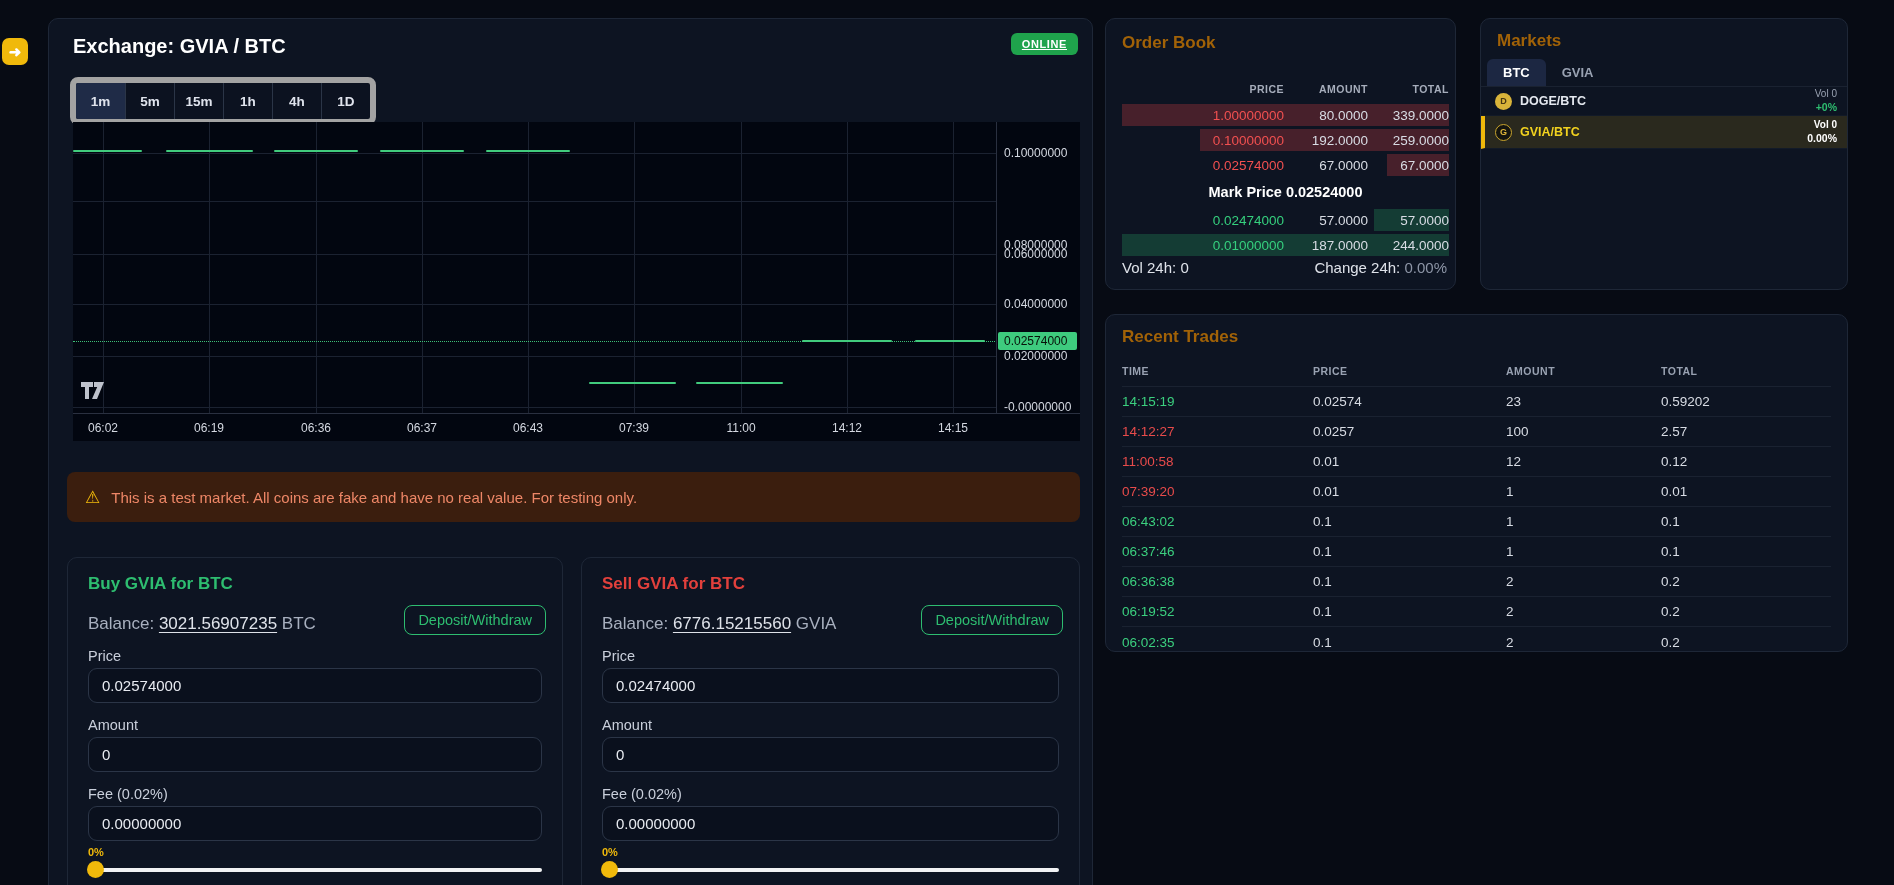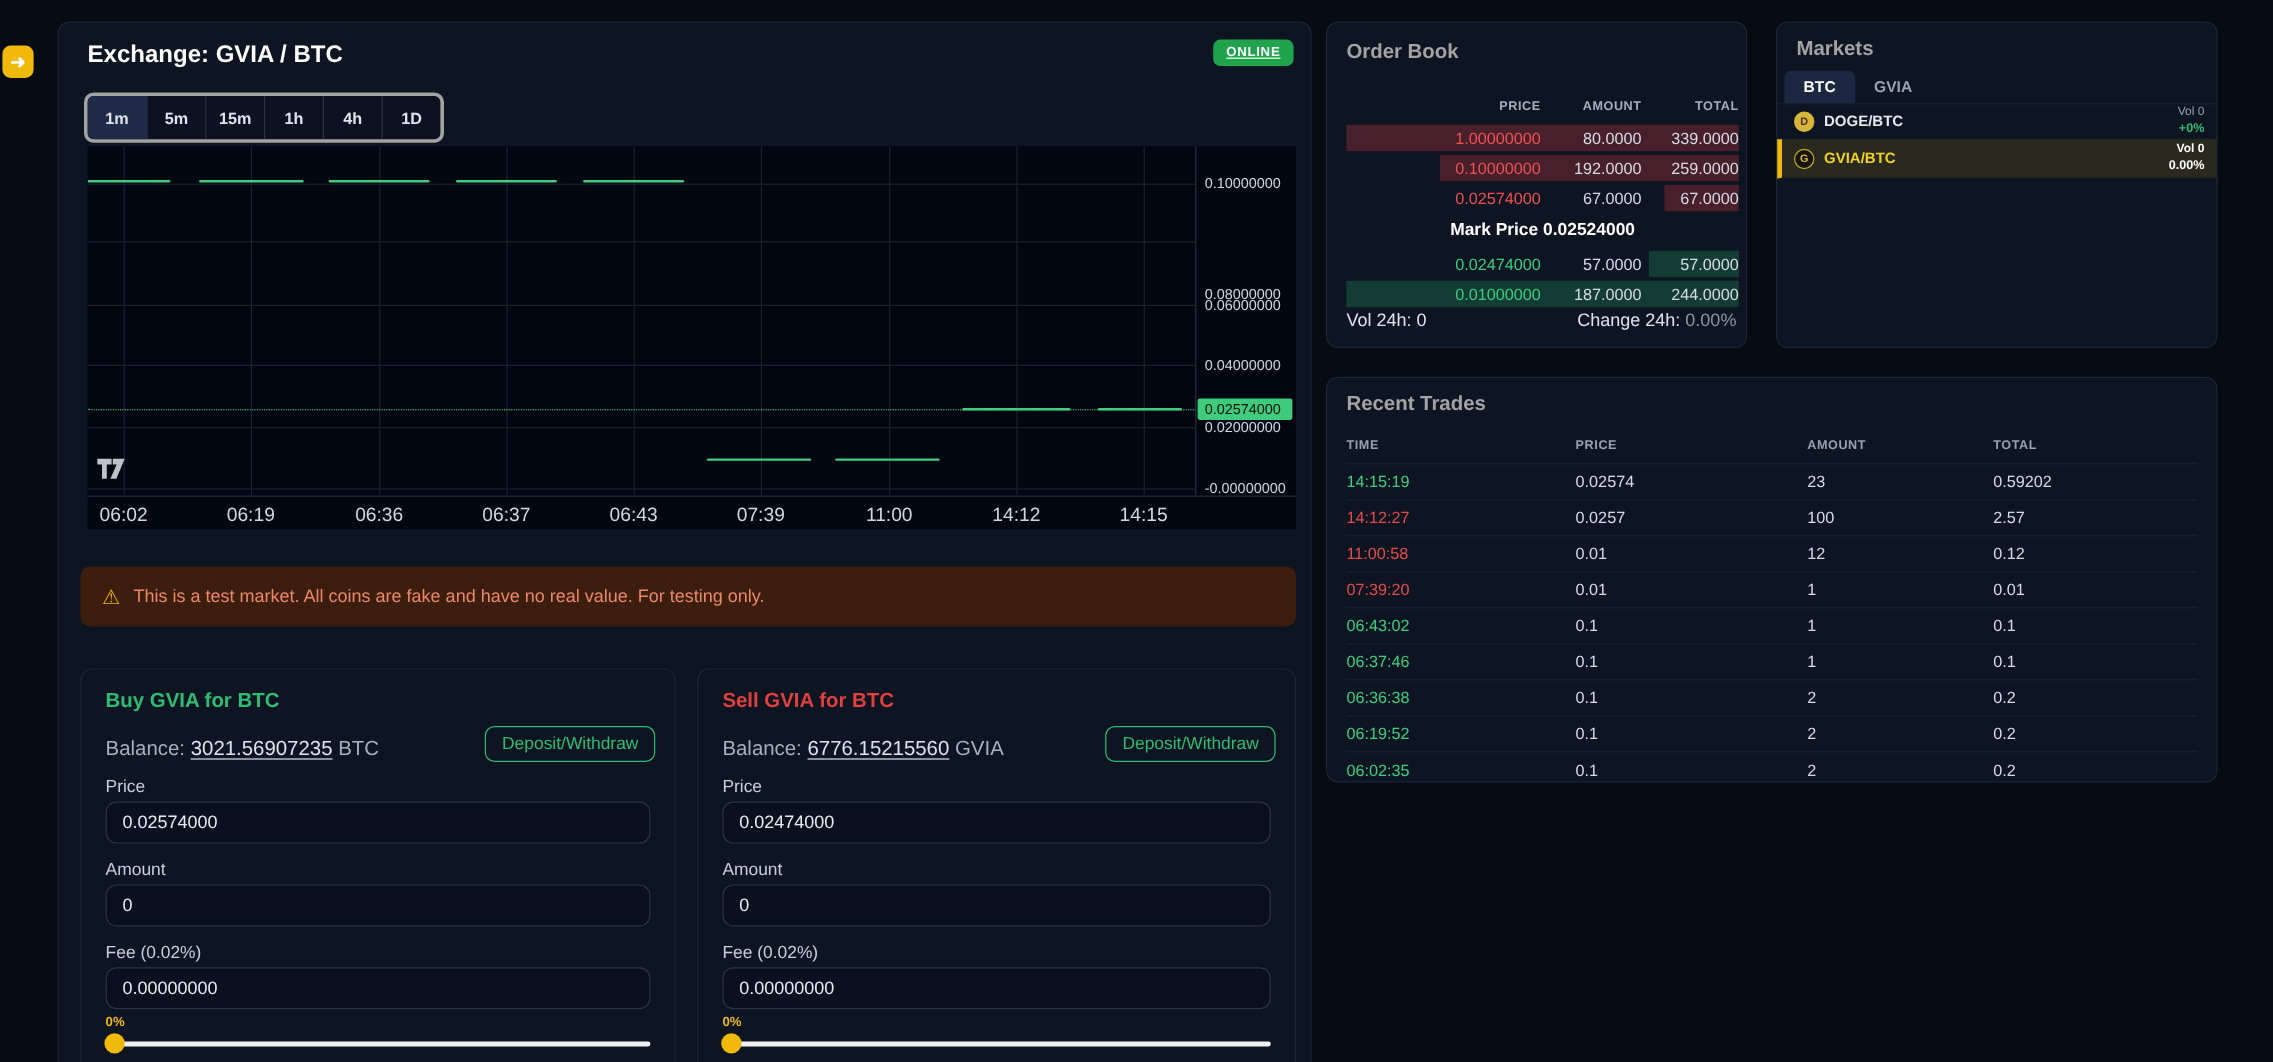--- a/index.html
+++ b/index.html
@@ -3,53 +3,53 @@
 <meta charset="utf-8">
 <style>
   * { box-sizing: border-box; }
   html,body { margin:0; padding:0; }
   body {
     width:1894px; height:885px; overflow:hidden; position:relative;
     background:#070b14; color:#e6e9f0;
     font-family:"Liberation Sans", sans-serif;
   }
   .panel { position:absolute; background:#0d1422; border:1px solid #1e2737; border-radius:10px; }
-  .panel-title { font-size:17px; font-weight:700; color:#a3a3a3; }
+  .panel-title { font-size:17px; font-weight:700; color:#a16207; }
 
   
   #side-toggle { position:absolute; left:2px; top:38px; width:26px; height:27px;
     background:#f0b90b; border:none; border-radius:7px; color:#fff; font-size:15px;
     font-weight:700; display:flex; align-items:center; justify-content:center; cursor:pointer; z-index:5;}
 
   
   #exchange-panel { left:48px; top:18px; width:1045px; height:1010px; }
   .ex-title { position:absolute; left:24px; top:16px; font-size:20px; font-weight:700; margin:0; color:#fff; }
   .online-badge { position:absolute; right:14px; top:14px; background:#1fa34c; color:#fff;
     font-size:11px; font-weight:700; letter-spacing:.6px; padding:5px 11px; border-radius:6px;text-decoration:underline; }
 
-  .tf-group { position:absolute; left:21px; top:58px; display:flex; border:3px solid #a3a3a3;
+  .tf-group { position:absolute; left:21px; top:58px; display:flex; border:6px solid #a3a3a3;
     border-radius:8px; overflow:hidden; background:#0c1220; }
   .tf { width:49px; height:36px; background:transparent; border:none; border-left:1px solid #2b3547;
     color:#dfe3ec; font-family:"Liberation Sans",sans-serif; font-size:13.5px; font-weight:700; cursor:pointer; }
   .tf:first-child { border-left:none; }
   .tf.active { background:#1f2b47; }
 
   
   .chart { position:absolute; left:24px; top:103px; width:1007px; height:319px; background:#020610; }
   .plot { position:absolute; left:0; top:0; width:924px; height:291px; border-right:1px solid #2a3040; overflow:hidden; }
   .vgrid { position:absolute; top:0; height:291px; width:1px; background:#1b2231; }
   .hgrid { position:absolute; left:0; width:924px; height:1px; background:#1b2231; }
   .seg { position:absolute; height:2px; background:#41cb7d; border-radius:1px; }
   .dotline { position:absolute; left:0; width:924px; height:0; border-top:1px dotted #41cb7d; opacity:.95; }
   .paxis { position:absolute; left:924px; top:0; width:83px; height:291px; }
   .ylab { position:absolute; left:7px; font-size:12px; color:#d4d8e1; transform:translateY(-50%); white-space:nowrap; }
   .pricebadge { position:absolute; left:1px; width:79px; height:18px; line-height:18px; padding-left:6px;
     background:#3ecb7e; color:#081109; font-size:12px; border-radius:2px; transform:translateY(-50%); }
   .taxis { position:absolute; left:0; top:291px; width:1007px; height:28px; border-top:1px solid #2a3040; }
-  .xlab { position:absolute; top:7px; width:48px; margin-left:-24px; text-align:center; font-size:16px; color:#d4d8e1; }
+  .xlab { position:absolute; top:7px; width:48px; margin-left:-24px; text-align:center; font-size:12px; color:#d4d8e1; }
   .tvlogo { position:absolute; left:8px; top:260px; opacity:.92; }
 
   
   .warning { position:absolute; left:18px; top:453px; width:1013px; height:50px; background:#3b1e0e;
     border-radius:8px; display:flex; align-items:center; gap:11px; padding:0 18px; }
   .warn-icon { color:#f0b90b; font-size:17px; }
   .warn-text { color:#ee8767; font-size:15px; }
 
   
   .trade-card { position:absolute; top:538px; width:496px; height:440px; border:1px solid #1e2737; border-radius:10px; }

